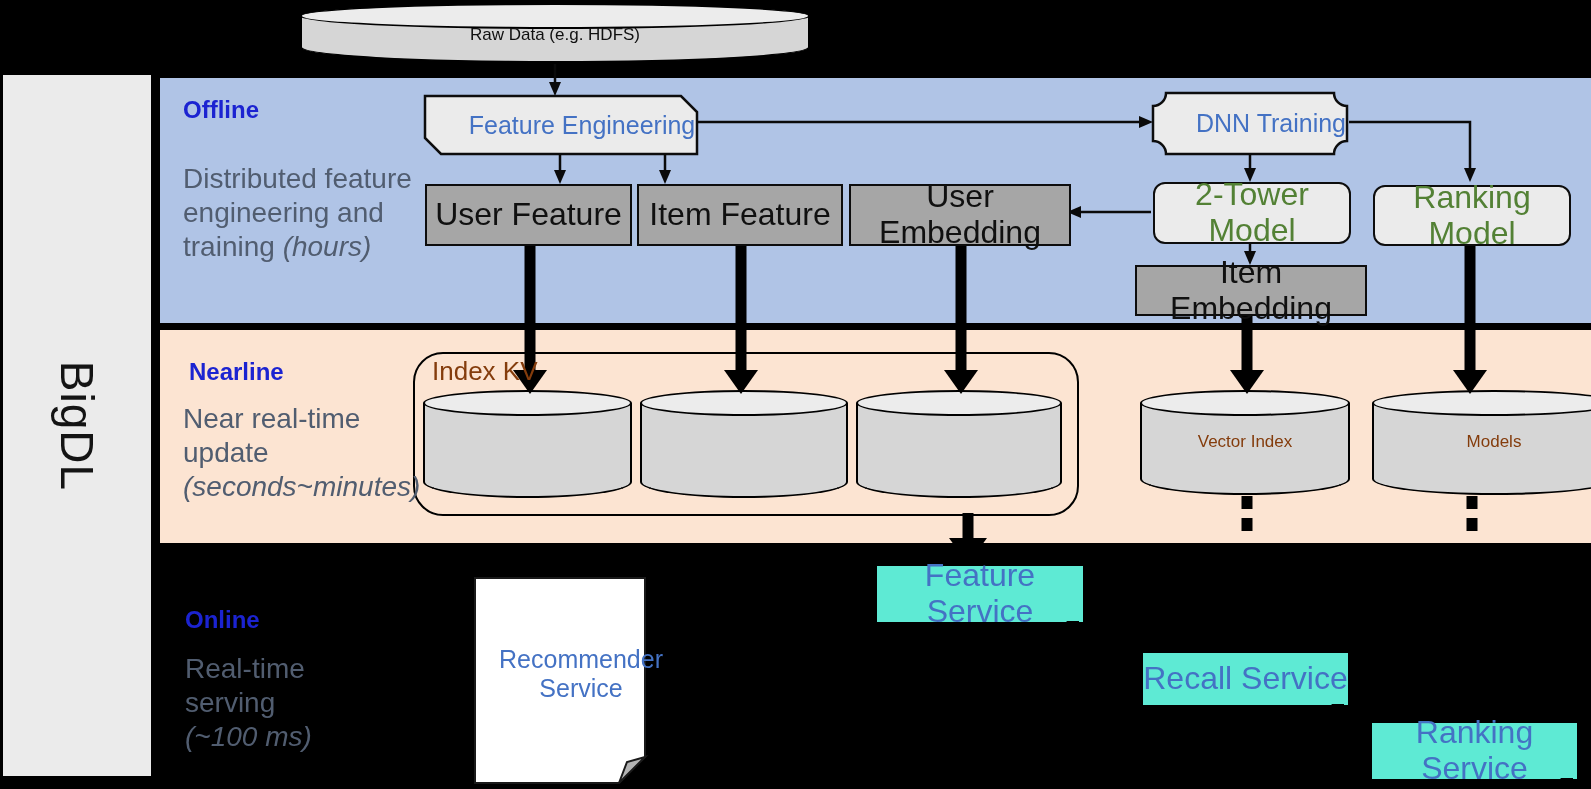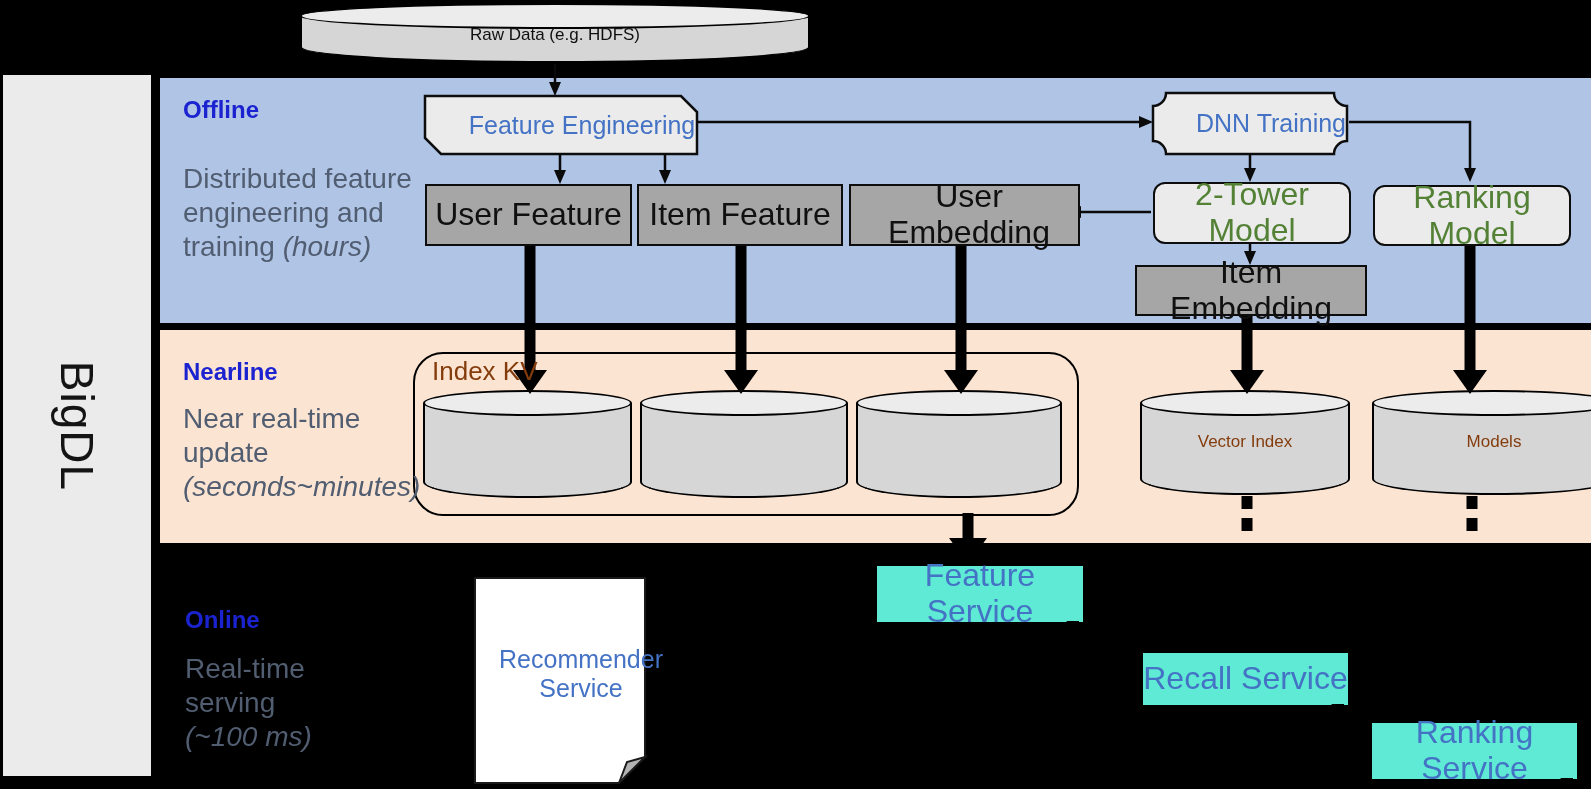--- a/index.html
+++ b/index.html
@@ -136,37 +136,37 @@
 
     <line class="dash" x1="1247" y1="496" x2="1247" y2="536"></line>
     <line class="dash" x1="1472" y1="496" x2="1472" y2="536"></line>
   </svg>
 
   <div class="abs sec-title" style="left:183px;top:96px;">Offline</div>
   <div class="abs sec-sub" style="left:183px;top:142px;width:240px;margin-top:20px;">
     <span>Distributed feature engineering and training </span><span class="it">(hours)</span>
   </div>
 
-  <div class="abs sec-title" style="left:183px;top:358px;">Nearline</div>
+  <div class="abs sec-title" style="left:189px;top:358px;">Nearline</div>
   <div class="abs sec-sub" style="left:183px;top:402px;width:250px;">
     <span>Near real-time update </span><span class="it">(seconds~minutes)</span>
   </div>
 
   <div class="abs sec-title" style="left:185px;top:606px;">Online</div>
   <div class="abs sec-sub" style="left:185px;top:652px;width:160px;">
     <span>Real-time serving </span><span class="it">(~100 ms)</span>
   </div>
 
   <div class="overlay-label" style="left:425px;top:96px;width:272px;height:58px;">Feature Engineering</div>
   <div class="overlay-label" style="left:1153px;top:93px;width:194px;height:61px;">DNN Training</div>
   <div class="overlay-label" style="left:477px;top:644px;width:166px;height:60px;">Recommender Service</div>
 
   <div class="box gray" style="left:425px;top:184px;width:203px;height:58px;">User Feature</div>
   <div class="box gray" style="left:637px;top:184px;width:202px;height:58px;">Item Feature</div>
-  <div class="box gray" style="left:849px;top:184px;width:218px;height:58px;padding-left:9px;">User Embedding</div>
+  <div class="box gray" style="left:849px;top:184px;width:218px;height:58px;">User Embedding</div>
   <div class="box roundbox" style="left:1153px;top:182px;width:194px;height:58px;">2-Tower Model</div>
   <div class="box roundbox" style="left:1373px;top:185px;width:194px;height:57px;">Ranking Model</div>
   <div class="box gray" style="left:1135px;top:265px;width:228px;height:47px;">Item Embedding</div>
 
   <div class="box service" style="left:877px;top:566px;width:206px;height:56px;">Feature Service</div>
   <div class="box service" style="left:1143px;top:653px;width:205px;height:52px;">Recall Service</div>
   <div class="box service" style="left:1372px;top:723px;width:205px;height:56px;">Ranking Service</div>
 
 </div>
 

